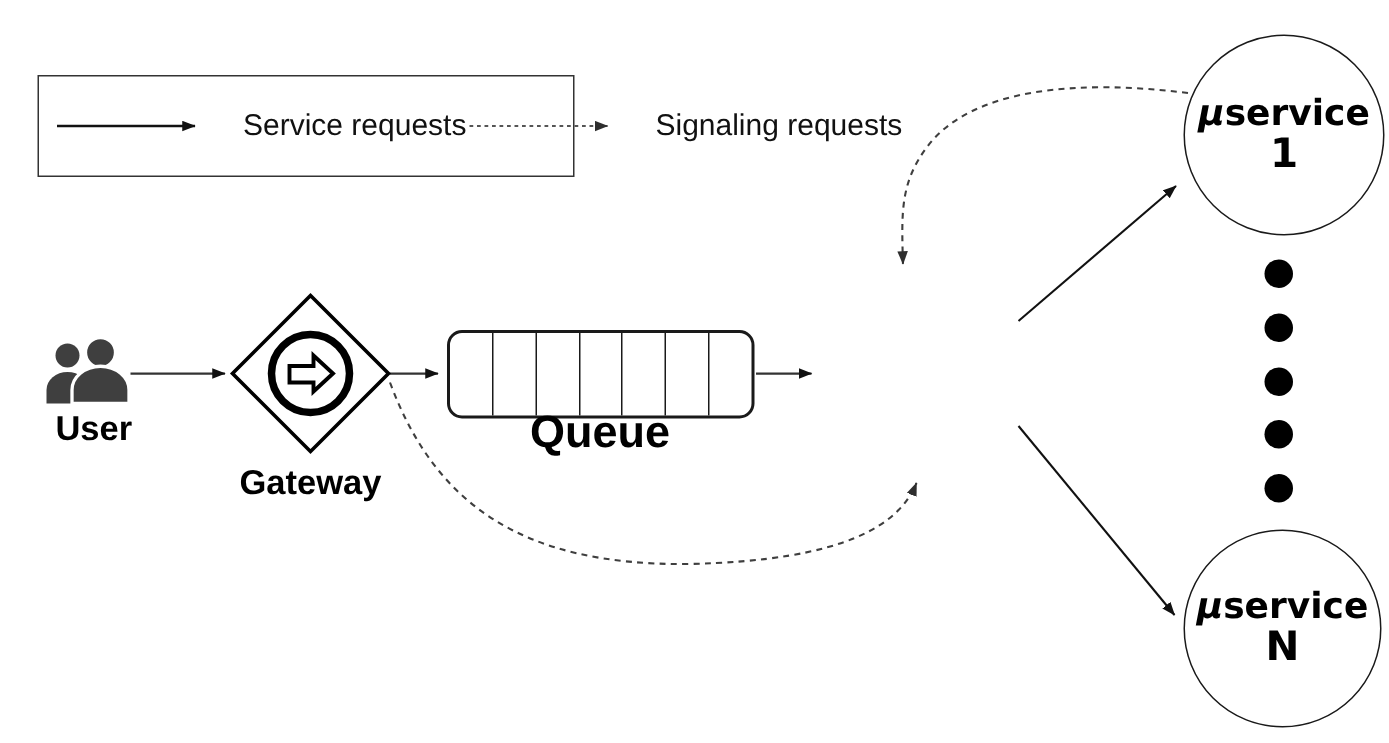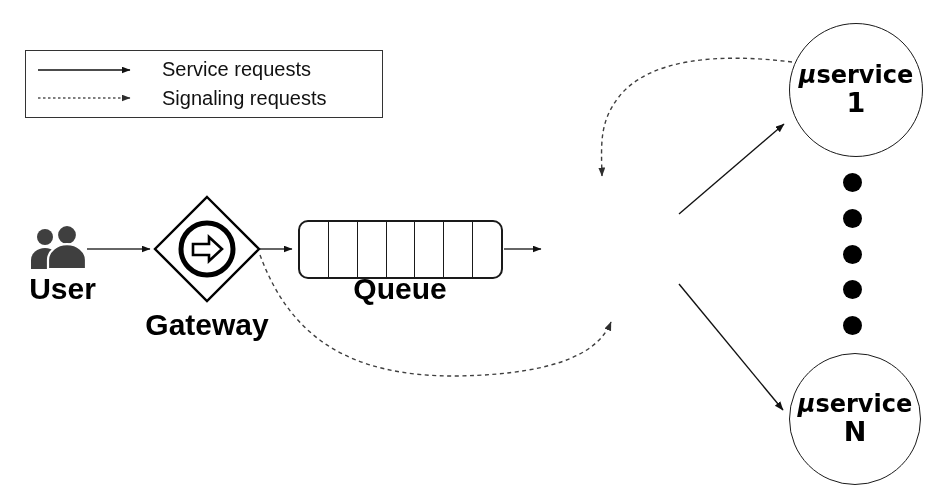--- a/index.html
+++ b/index.html
@@ -7,29 +7,29 @@
     position:relative;width:926px;height:495px;background:#ffffff;overflow:hidden;
     font-family:"Liberation Sans",sans-serif;color:#000;
   }
   .abs{position:absolute;}
   .overlay{position:absolute;left:0;top:0;width:926px;height:495px;}
 
   
   .legend{
     position:absolute;left:25px;top:50px;width:358px;height:68px;
     border:1.5px solid #333;box-sizing:border-box;
-    display:flex;flex-direction:column;justify-content:space-evenly;
+    display:flex;flex-direction:row;justify-content:space-evenly;
     padding:2px 0 2px 10px;
   }
   .legend-row{display:flex;align-items:center;gap:22px;}
   .legend-arrow{flex:0 0 auto;}
   .legend-label{font-size:20px;color:#111;white-space:nowrap;}
 
   
-  .node-label{font-weight:bold;font-size:30px;text-align:center;white-space:nowrap;}
+  .node-label{font-weight:bold;font-size:23px;text-align:center;white-space:nowrap;}
   .user-label{left:20px;top:272px;width:85px;}
   .gateway-label{left:142px;top:308px;width:130px;}
   .queue-label{left:340px;top:272px;width:120px;font-size:30px;}
 
   
   .queue-box{
     left:298px;top:220px;width:205px;height:59px;box-sizing:border-box;
     border:2px solid #1a1a1a;border-radius:10px;display:flex;background:#fff;
   }
   .queue-cell{flex:1 1 0;}

